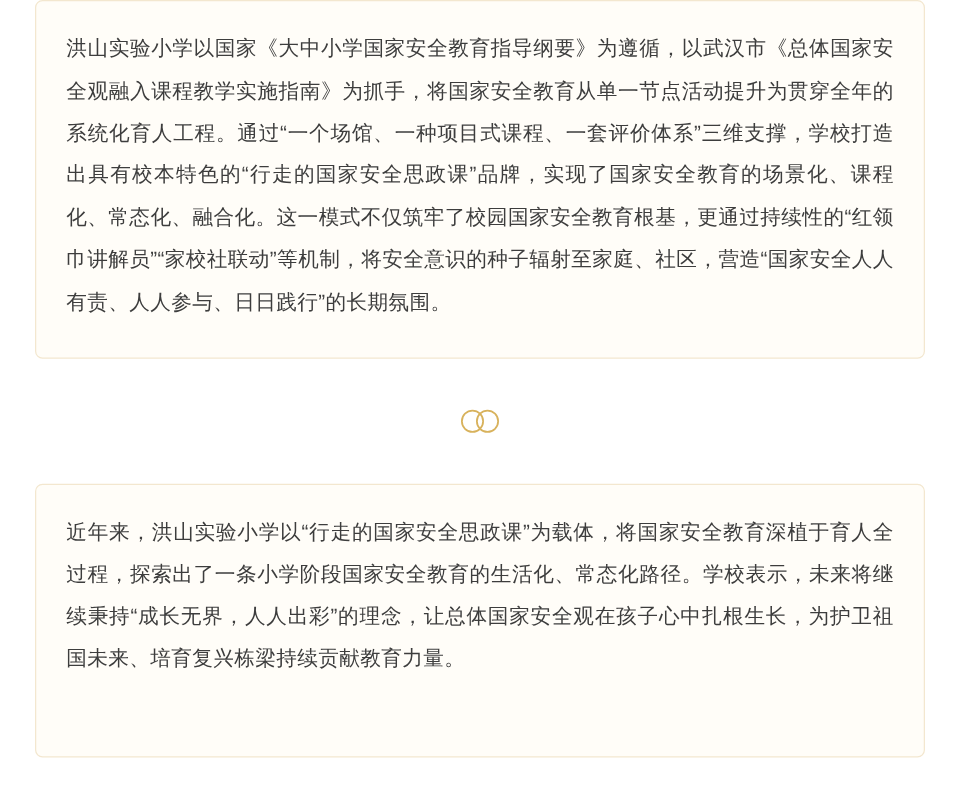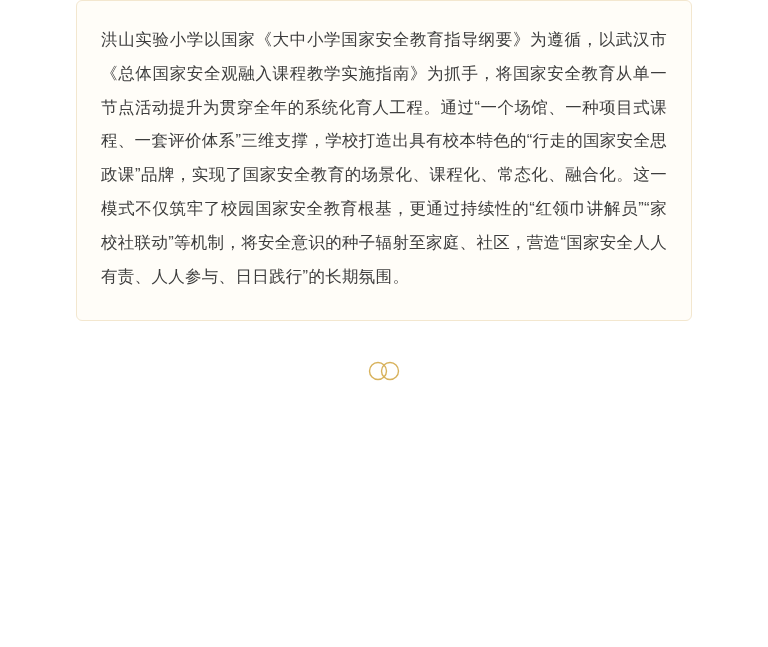--- a/index.html
+++ b/index.html
@@ -15,21 +15,21 @@
   }
   .page {
     width: 768px;
     min-height: 647px;
     position: relative;
     box-sizing: border-box;
     padding: 0;
     background: #ffffff;
   }
   .card {
-    margin: 0 76px;
+    margin: 0 28px;
     background: #fffdf8;
     border: 1px solid #f3e7cf;
     border-radius: 6px;
     box-sizing: border-box;
     padding: 22px 24px 26px 24px;
   }
   .card p {
     margin: 0;
     color: #3d3d3d;
     font-size: 16.5px;
@@ -68,16 +68,19 @@
     <p>洪山实验小学以国家《大中小学国家安全教育指导纲要》为遵循，以武汉市《总体国家安全观融入课程教学实施指南》为抓手，将国家安全教育从单一节点活动提升为贯穿全年的系统化育人工程。通过“一个场馆、一种项目式课程、一套评价体系”三维支撑，学校打造出具有校本特色的“行走的国家安全思政课”品牌，实现了国家安全教育的场景化、课程化、常态化、融合化。这一模式不仅筑牢了校园国家安全教育根基，更通过持续性的“红领巾讲解员”“家校社联动”等机制，将安全意识的种子辐射至家庭、社区，营造“国家安全人人有责、人人参与、日日践行”的长期氛围。</p>
   </div>
 
   <div class="divider">
     <svg class="rings" width="44" height="22" viewBox="0 0 44 22">
       <circle cx="16" cy="11" r="8.5" fill="none" stroke="#d8b25c" stroke-width="1.4"></circle>
       <circle cx="28" cy="11" r="8.5" fill="none" stroke="#d8b25c" stroke-width="1.4"></circle>
     </svg>
   </div>
 
+  <div class="card card-bottom">
+    <p>近年来，洪山实验小学以“行走的国家安全思政课”为载体，将国家安全教育深植于育人全过程，探索出了一条小学阶段国家安全教育的生活化、常态化路径。学校表示，未来将继续秉持“成长无界，人人出彩”的理念，让总体国家安全观在孩子心中扎根生长，为护卫祖国未来、培育复兴栋梁持续贡献教育力量。</p>
+  </div>
 
   <div class="spacer-bottom"></div>
 
 </div>
 
 </body></html>

